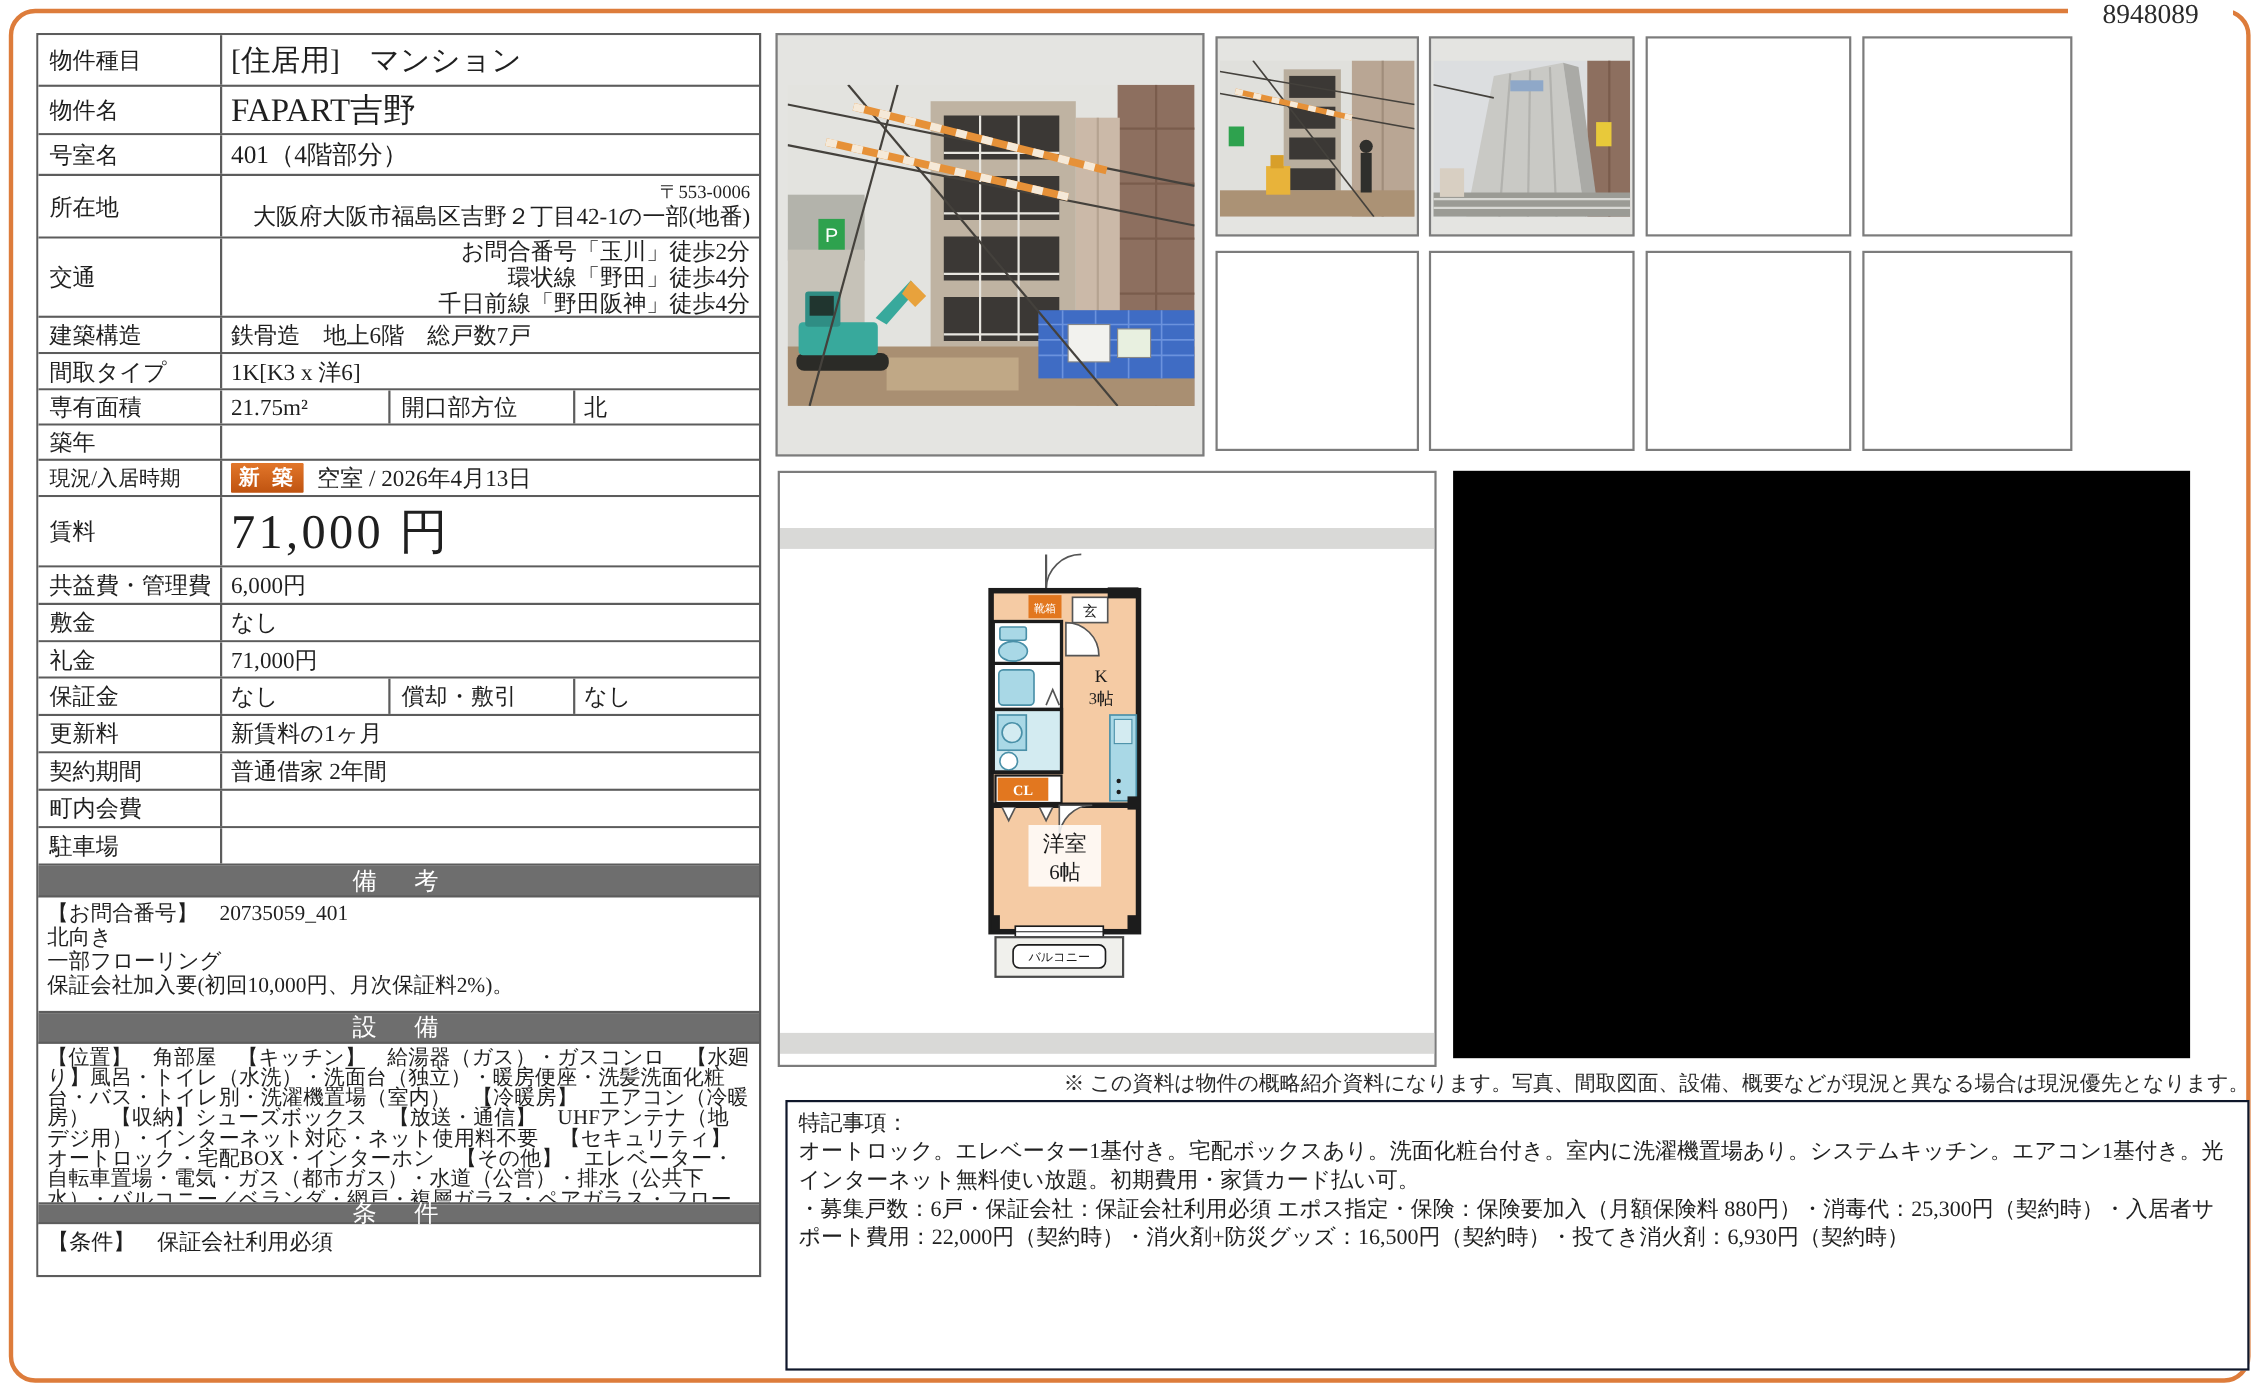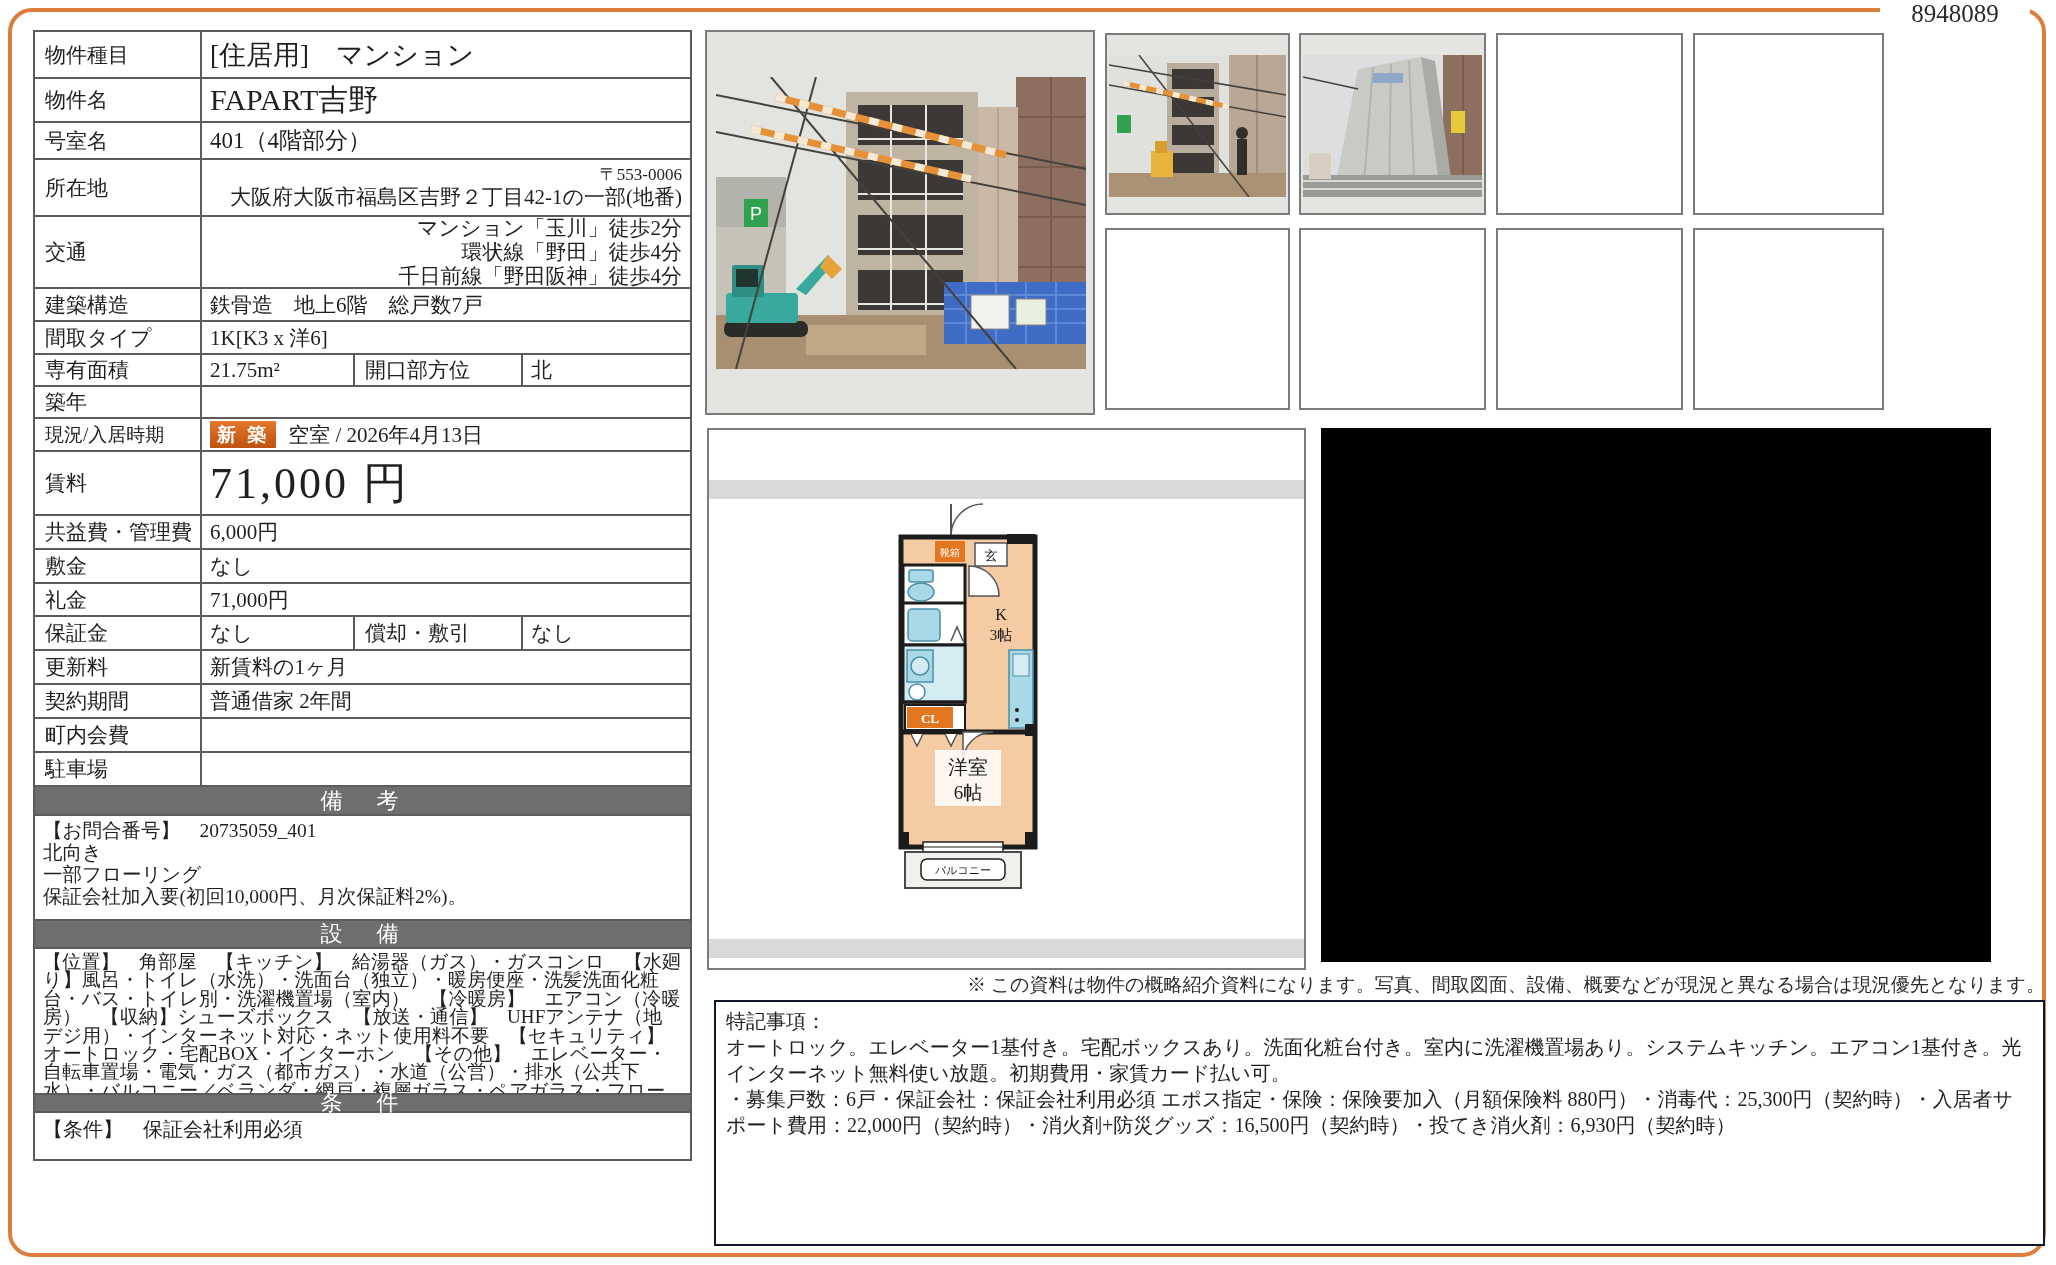--- a/index.html
+++ b/index.html
@@ -119,21 +119,21 @@
       <div class="th">所在地</div>
       <div class="td col">
         <div class="postal">〒553-0006</div>
         <div class="addr">大阪府大阪市福島区吉野２丁目42-1の一部(地番)</div>
       </div>
     </div>
 
     <div class="trow" style="height:72px">
       <div class="th">交通</div>
       <div class="td col">
-        <div class="traffic-line">マンション「玉川」徒歩2分</div>
+        <div class="traffic-line">お問合番号「玉川」徒歩2分</div>
         <div class="traffic-line">環状線「野田」徒歩4分</div>
         <div class="traffic-line">千日前線「野田阪神」徒歩4分</div>
       </div>
     </div>
 
     <div class="trow" style="height:33px">
       <div class="th">建築構造</div>
       <div class="td">鉄骨造　地上6階　総戸数7戸</div>
     </div>
 

